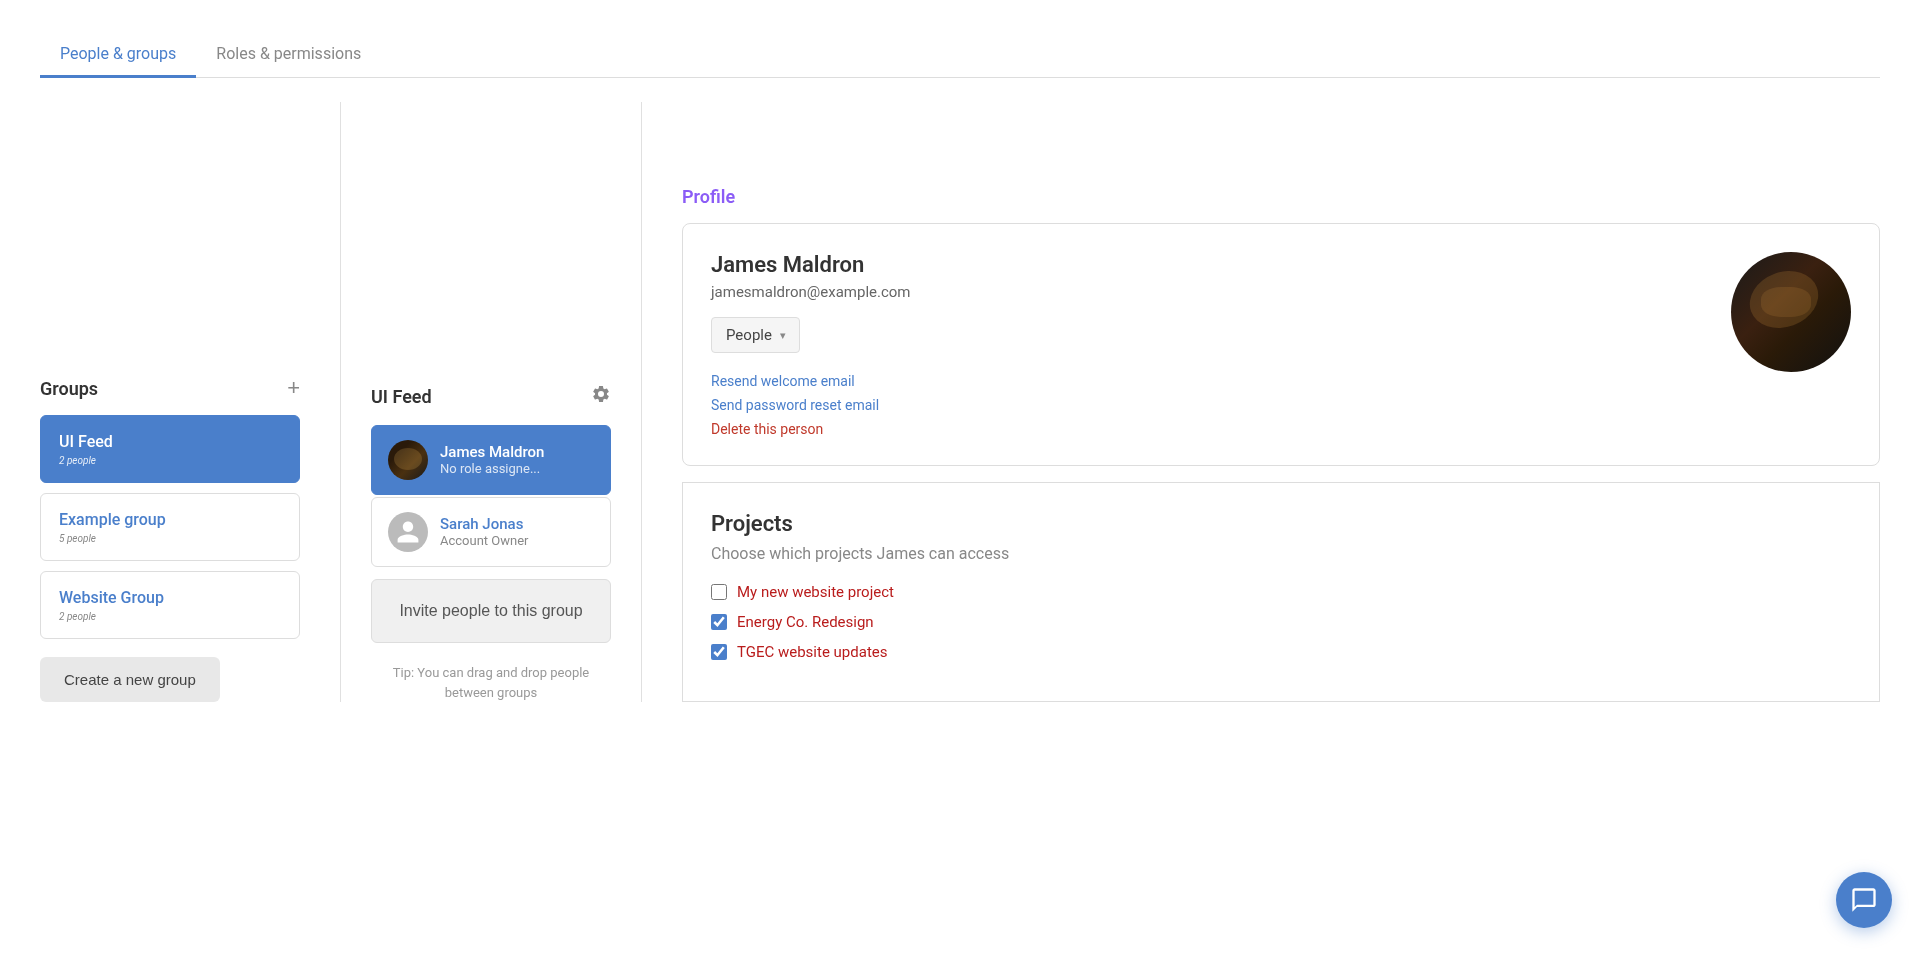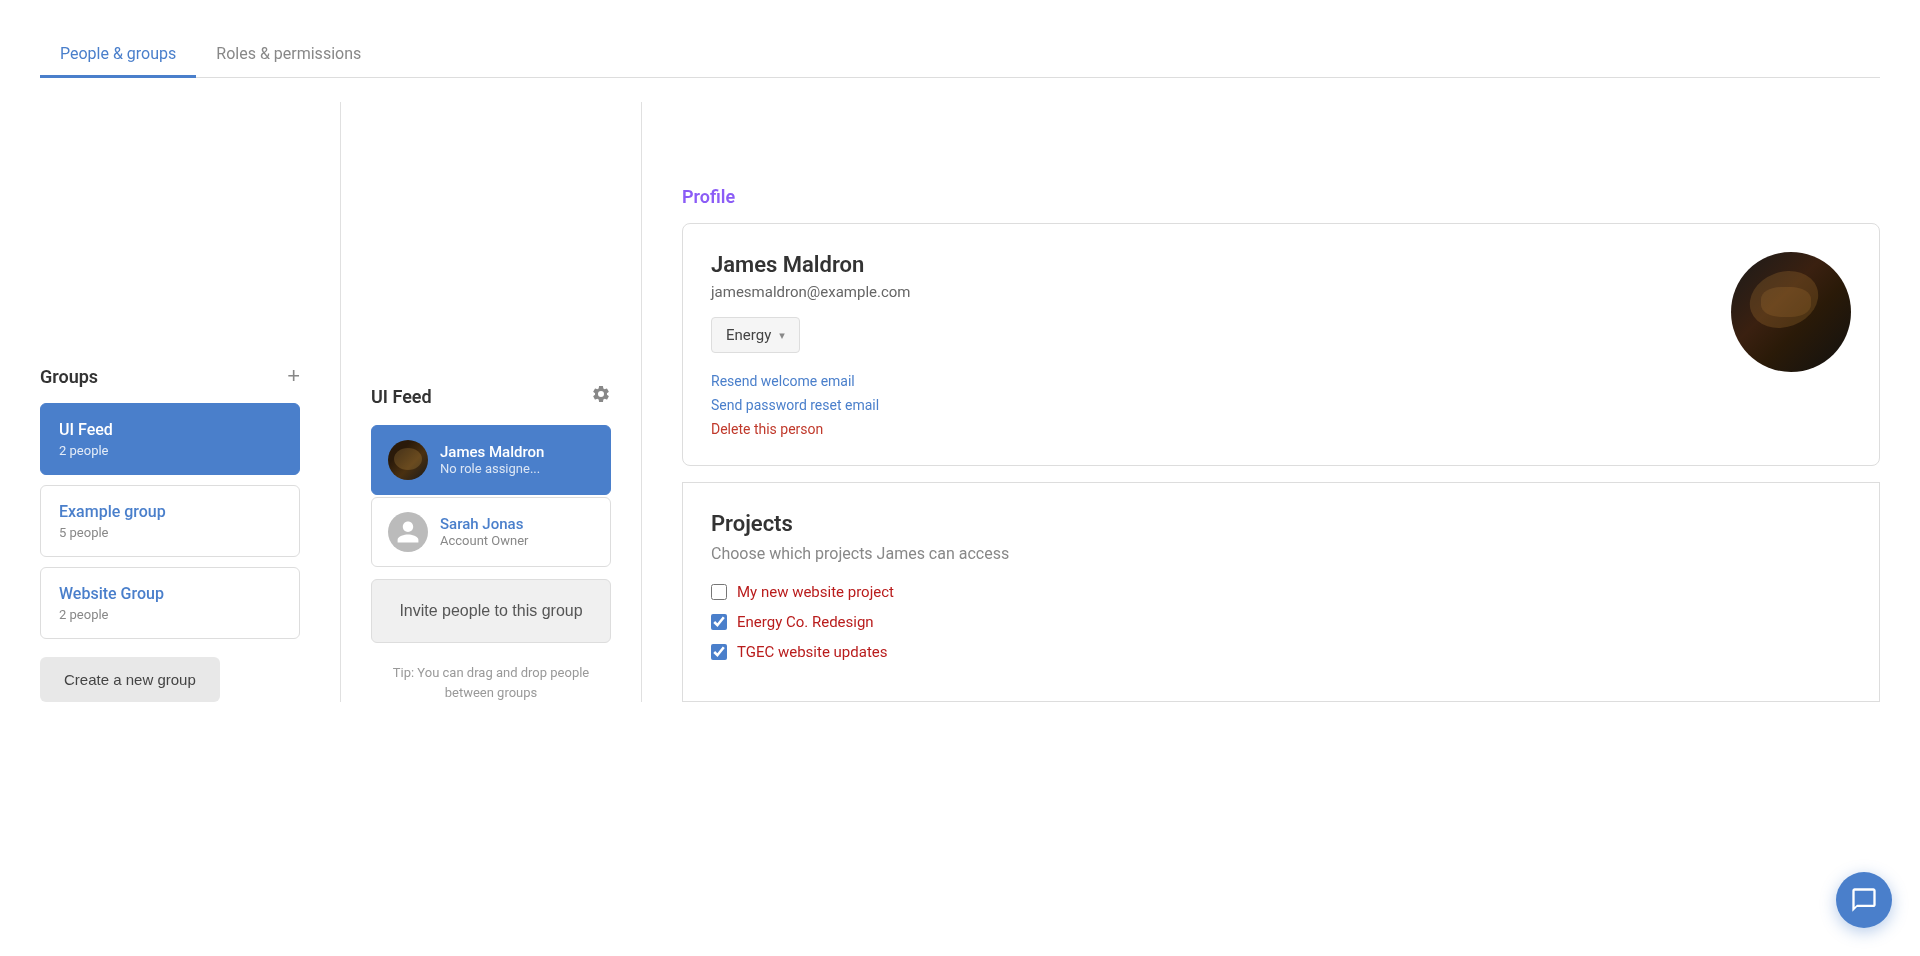--- a/index.html
+++ b/index.html
@@ -90,22 +90,23 @@
     .group-item.active .group-count {
       color: rgba(255,255,255,0.85);
     }
     .group-name {
       font-size: 16px;
       font-weight: 500;
       color: #4a7fcb;
       margin-bottom: 4px;
     }
     .group-count {
-      font-size: 13px;
-      color: #888;
+      font-size: 10px;
+      color: #888;
+      font-style: italic;
     }
 
     .create-group-btn {
       background: #e8e8e8;
       border: none;
       border-radius: 6px;
       padding: 14px 24px;
       font-size: 15px;
       color: #444;
       cursor: pointer;
@@ -483,21 +484,21 @@
     <div class="column-divider"></div>
 
     <div class="profile-column">
       <div class="profile-title">Profile</div>
 
       <div class="profile-card">
         <div class="profile-info">
           <div class="profile-name">James Maldron</div>
           <div class="profile-email">jamesmaldron@example.com</div>
           <div class="role-dropdown">
-            <span>Energy</span>
+            <span>People</span>
             <span class="chevron">▾</span>
           </div>
           <div class="profile-actions">
             <a class="action-link">Resend welcome email</a>
             <a class="action-link">Send password reset email</a>
             <a class="action-link danger">Delete this person</a>
           </div>
         </div>
         <div class="profile-avatar-wrap">
           <div class="profile-avatar-large"></div>

